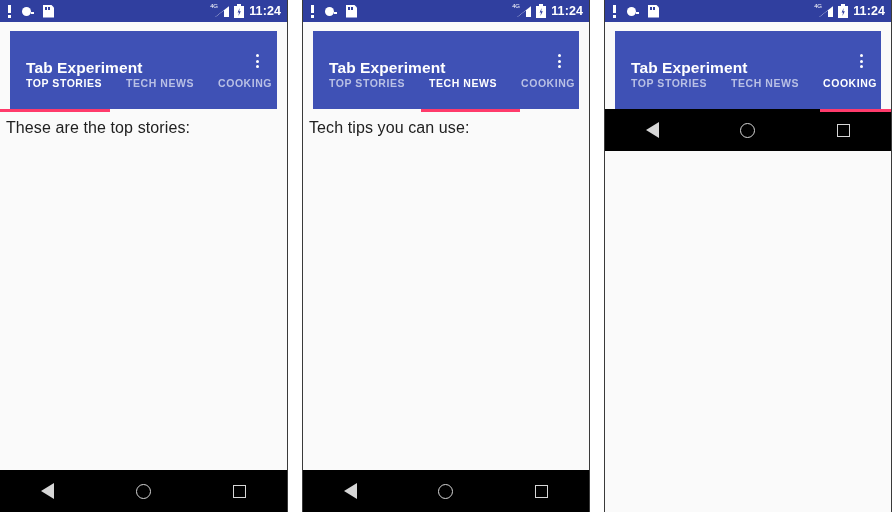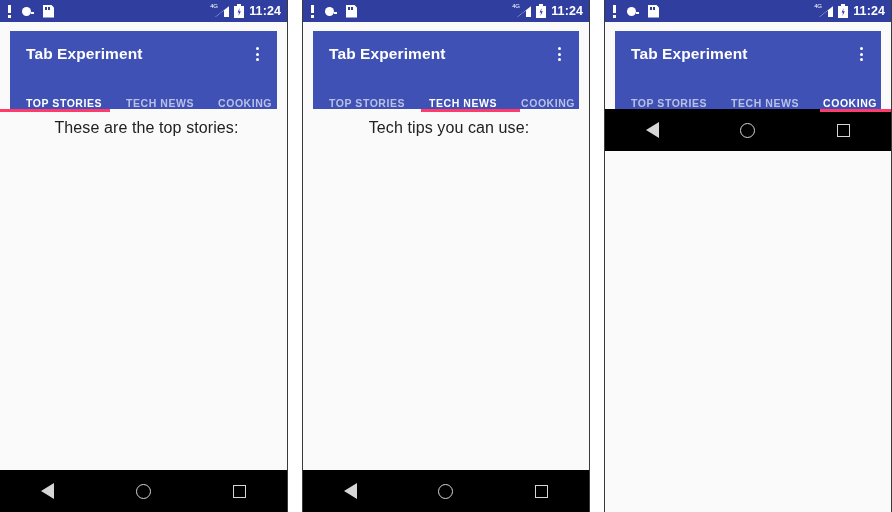--- a/index.html
+++ b/index.html
@@ -166,21 +166,21 @@
   .appbar {
     background: #3f51b5;
     height: 78px;
     display: flex;
     flex-direction: column;
     position: relative;
   }
   .appbar-top {
     height: 46px;
     display: flex;
-    align-items: center;
+    align-items: flex-end;
     padding: 0 6px 0 16px;
     gap: 36px;
   }
   .app-title {
     color: #ffffff;
     font-size: 15.5px;
     font-weight: bold;
     letter-spacing: 0.1px;
     font-family: "Liberation Sans", sans-serif;
   }
@@ -206,21 +206,21 @@
     align-items: center;
     height: 32px;
     padding: 0 4px 0 4px;
     position: relative;
   }
   .tab {
     flex: 0 0 auto;
     padding: 0 12px;
     height: 32px;
     display: flex;
-    align-items: flex-end;
+    align-items: flex-start;
     justify-content: center;
     cursor: pointer;
   }
   .tab span {
     font-size: 10.5px;
     font-weight: bold;
     letter-spacing: 0.55px;
     color: #b9c0e5;
     font-family: "Liberation Sans", sans-serif;
     white-space: nowrap;
@@ -233,21 +233,20 @@
     bottom: -3px;
     height: 3px;
     background: #ff3b6b;
   }
 
   
   .content {
     flex: 1 1 auto;
     background: #fafafa;
     padding: 10px 0 0 6px;
-    text-align: center;
   }
   .content-text {
     font-size: 16px;
     color: #212121;
     font-family: "Liberation Sans", sans-serif;
     letter-spacing: 0.1px;
   }
 
   
   .navbar {

